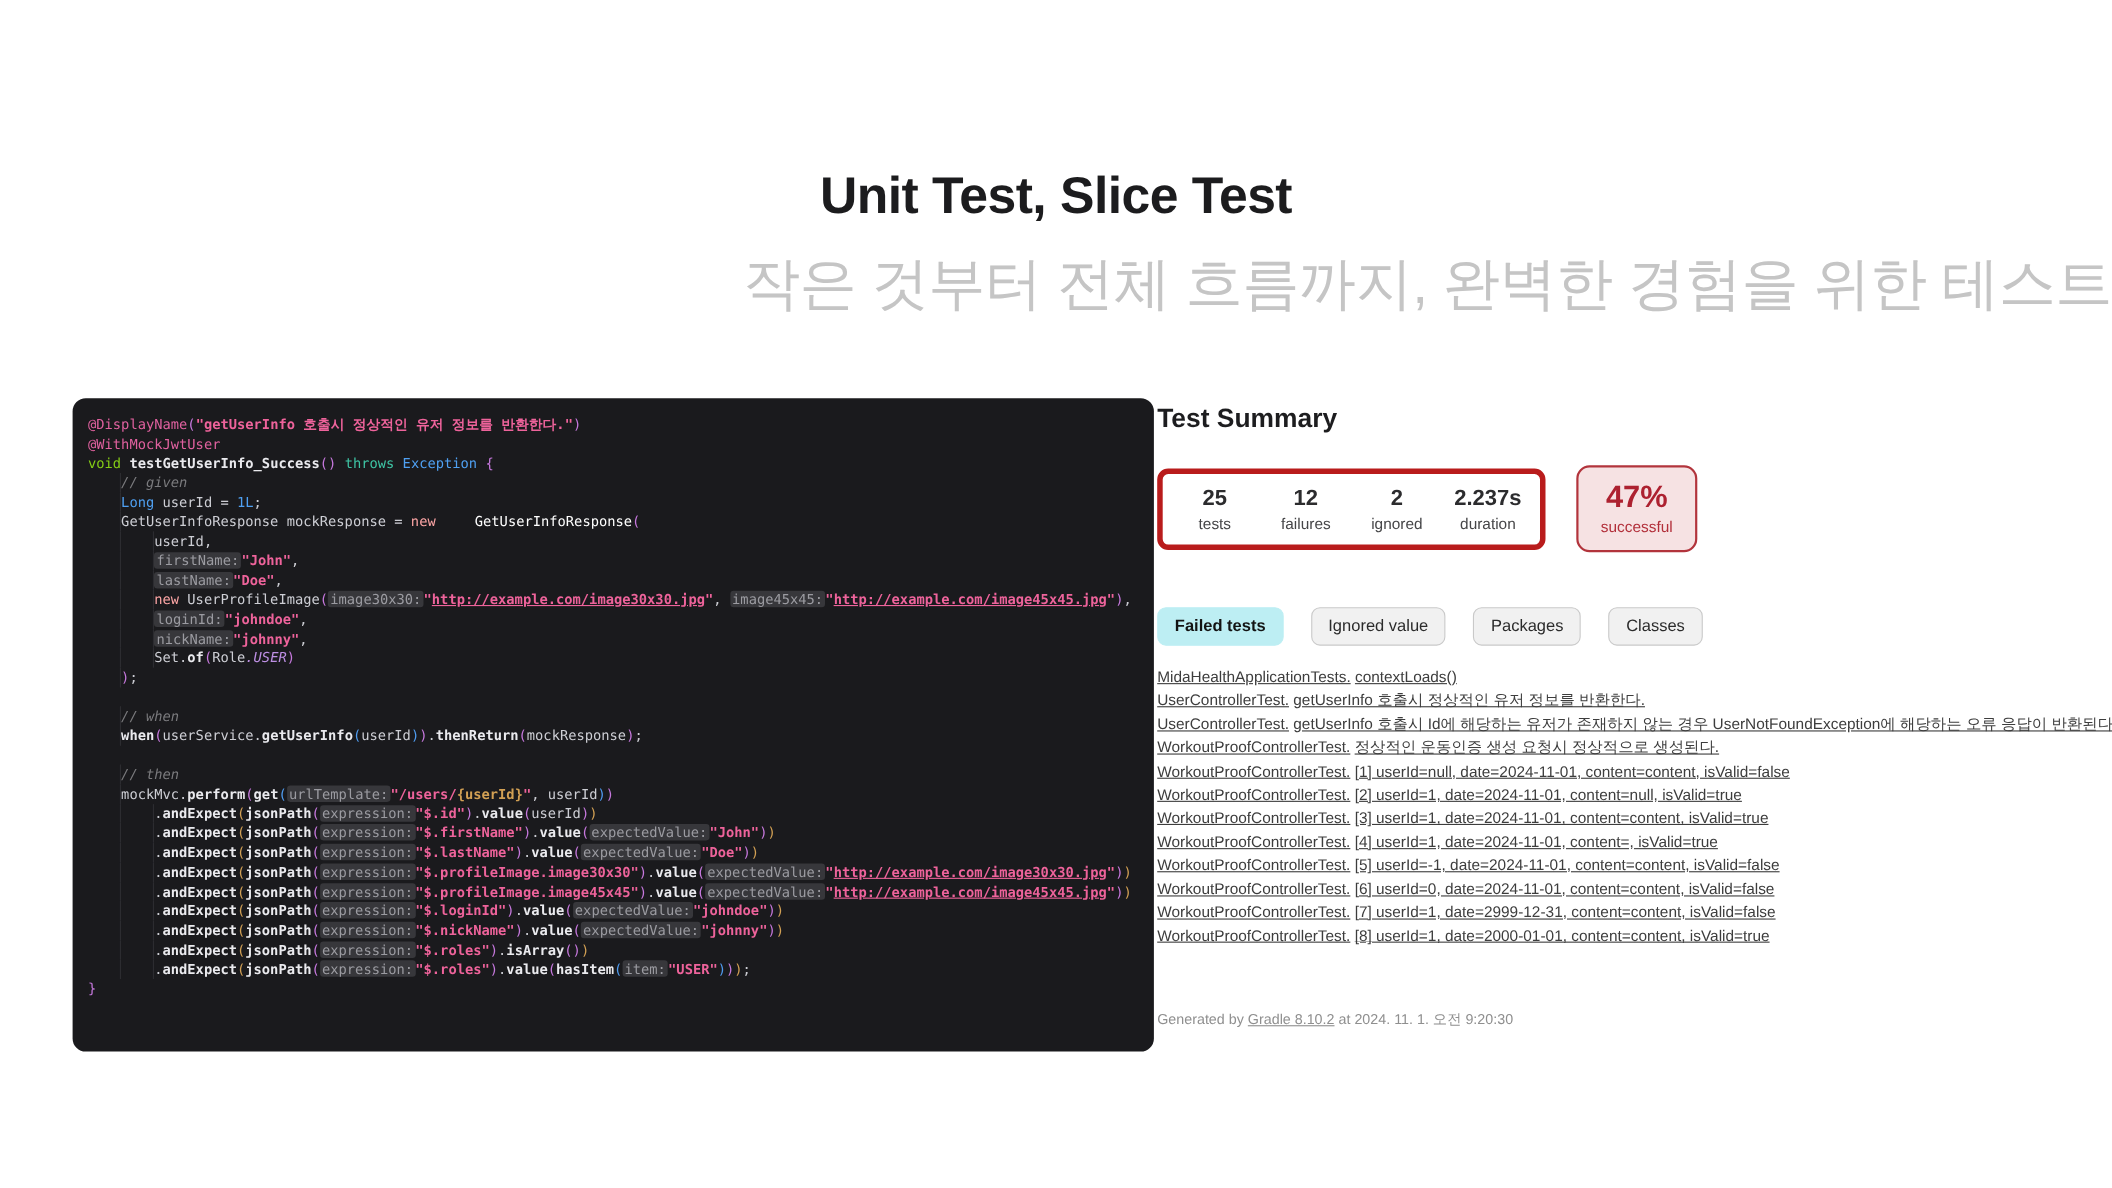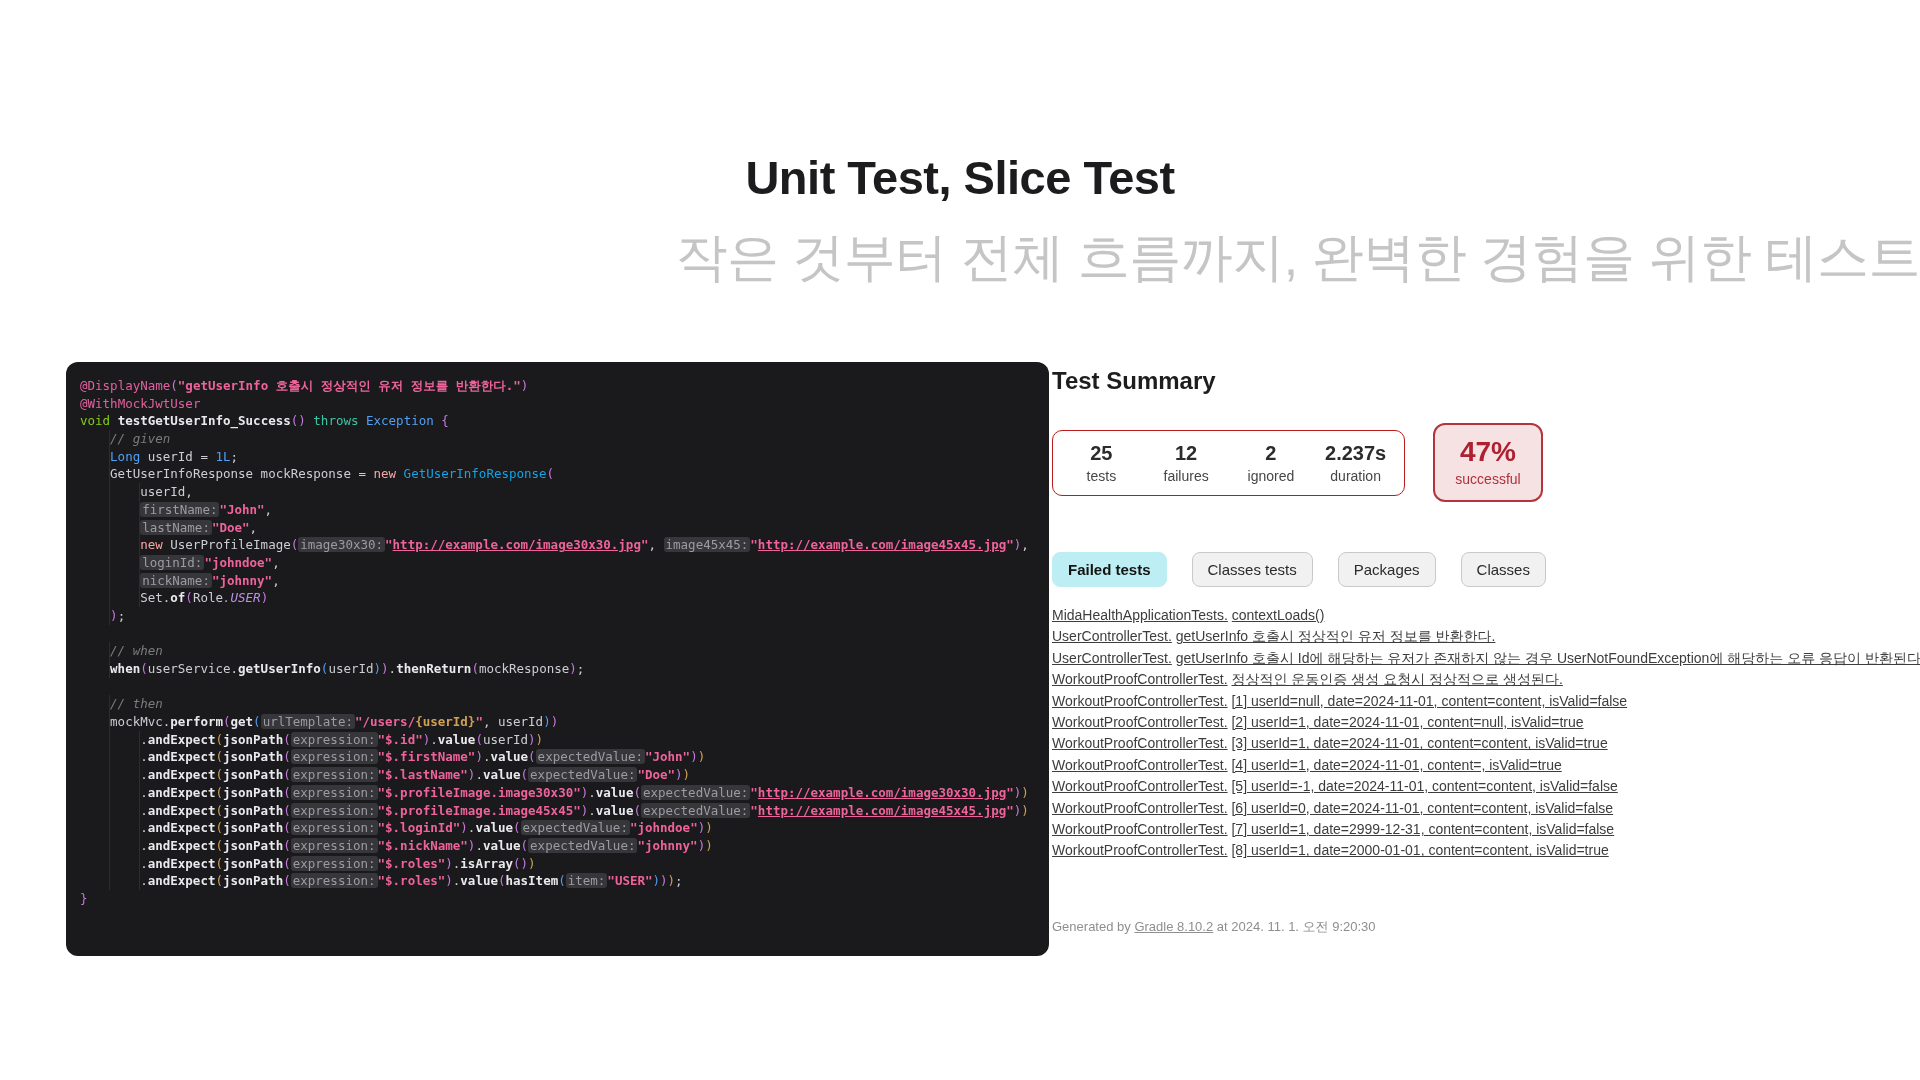--- a/index.html
+++ b/index.html
@@ -23,35 +23,35 @@
         border-right:1px solid #2c2c30; }
   .tok-t  { color:#cdced4; }
   .tok-a  { color:#e0619f; }
   .tok-k  { color:#84cc16; }
   .tok-s  { color:#ee639b; font-weight:bold; }
   .tok-su { color:#ee639b; font-weight:bold; text-decoration:underline; }
   .tok-sg { color:#d2a054; font-weight:bold; }
   .tok-h  { color:#9b9ba1; background:#37373b; border-radius:3px; padding:0 2px; }
   .tok-c  { color:#7b7b7e; font-style:italic; }
   .tok-nw { color:#fca5a5; }
-  .tok-gr { color:#0ea5e9; }
+  .tok-gr { color:#ffffff;margin-left:28px; }
   .tok-th { color:#3ec4a4; }
   .tok-ty { color:#4fa0f2; }
   .tok-n  { color:#4fa0f2; }
   .tok-m  { color:#eaeaee; font-weight:bold; }
   .tok-p1 { color:#c678dd; }
   .tok-p2 { color:#4f9cf0; }
   .tok-p3 { color:#d2a054; }
   .tok-fld{ color:#bd8fe3; font-style:italic; }
 
   
   .report { position:absolute; left:1052px; top:362px; width:800px; }
   .report h2 { font-size:24px; font-weight:800; color:#1d1d1f; margin-top:5px; }
   .cards { display:flex; align-items:center; gap:28px; margin-top:28px; }
-  .stats-card { width:353px; background:#fff; border:1px solid #b91c1c; border-radius:10px;
+  .stats-card { width:353px; background:#fff; border:5px solid #b91c1c; border-radius:10px;
                 display:flex; padding:11px 6px; }
   .stat { flex:1; text-align:center; }
   .stat .v { font-size:20px; font-weight:800; color:#2c2c2e; }
   .stat .l { font-size:14px; color:#464648; margin-top:3px; }
   .rate-card { width:110px; border:2px solid #b2343c; border-radius:12px; background:#f6e2e3;
                text-align:center; padding:11px 16px 13px; }
   .rate-card .rate { font-size:28px; font-weight:800; color:#ad2130; }
   .rate-card .rlabel { font-size:14px; color:#b22f3a; margin-top:3px; }
 
   .tabs { display:flex; gap:25px; margin-top:50px; }
@@ -132,21 +132,21 @@
           </div>
         </div>
       <div class="rate-card">
         <div class="rate">47%</div>
         <div class="rlabel">successful</div>
       </div>
     </div>
 
     <div class="tabs" id="tabsRow">
         <div class="tab active">Failed tests</div>
-        <div class="tab">Classes tests</div>
+        <div class="tab">Ignored value</div>
         <div class="tab">Packages</div>
         <div class="tab">Classes</div>
       </div>
 
     <ul class="fail-list" id="failList">
         <li><a>MidaHealthApplicationTests.</a> <a>contextLoads()</a></li>
         <li><a>UserControllerTest.</a> <a>getUserInfo 호출시 정상적인 유저 정보를 반환한다.</a></li>
         <li><a>UserControllerTest.</a> <a>getUserInfo 호출시 Id에 해당하는 유저가 존재하지 않는 경우 UserNotFoundException에 해당하는 오류 응답이 반환된다.</a></li>
         <li><a>WorkoutProofControllerTest.</a> <a>정상적인 운동인증 생성 요청시 정상적으로 생성된다.</a></li>
         <li><a>WorkoutProofControllerTest.</a> <a>[1] userId=null, date=2024-11-01, content=content, isValid=false</a></li>

